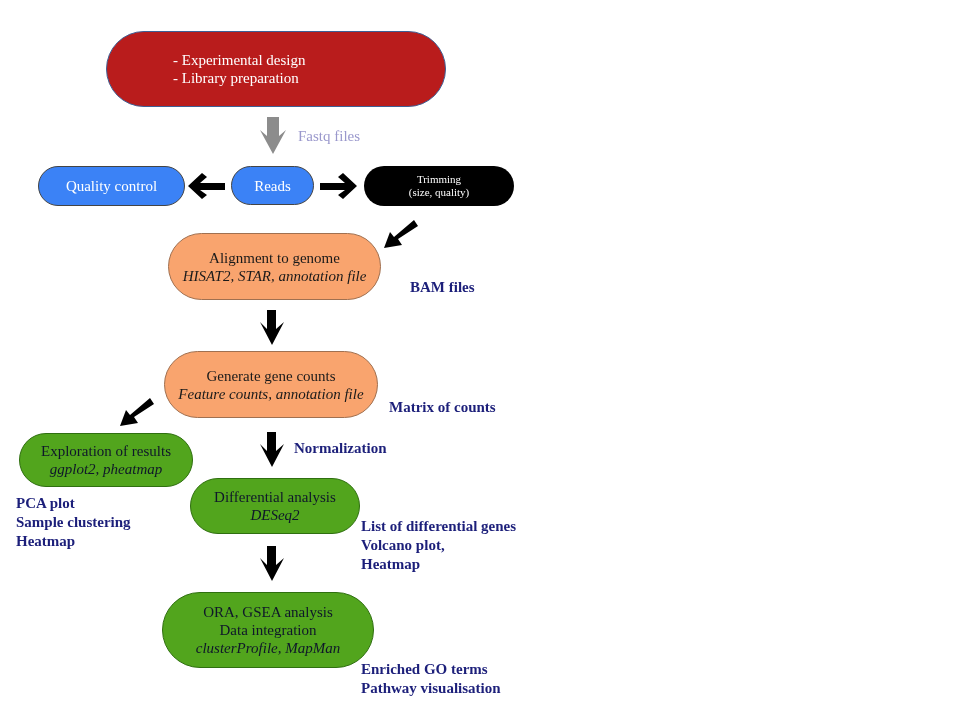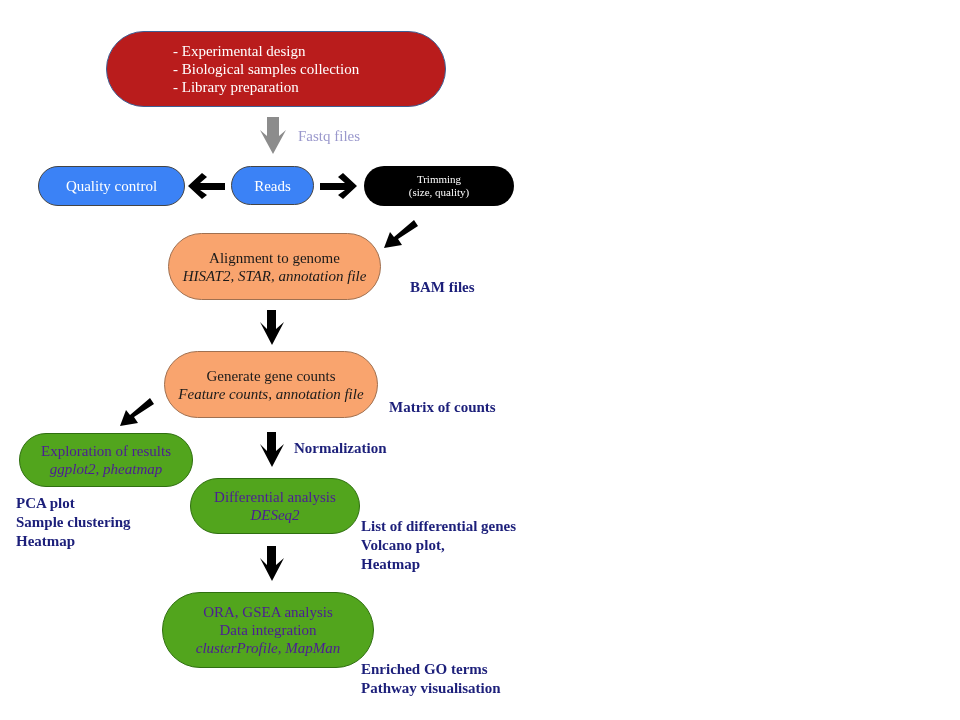--- a/index.html
+++ b/index.html
@@ -8,32 +8,31 @@
     .pill { position: absolute; border-radius: 999px; box-sizing: border-box;
             display: flex; flex-direction: column; align-items: center; justify-content: center;
             text-align: center; line-height: 1.2; }
     .pill span { display: block; }
     .it { font-style: italic; }
     .blue { background: #b91c1c; border: 1.5px solid #3d5f95; color: #ffffff; font-size: 15px;
             align-items: flex-start; padding-left: 66px; text-align: left; }
     .gray { background: #3b82f6; border: 1.5px solid #444; color: #ffffff; font-size: 15px; }
     .black { background: #000000; color: #ffffff; font-size: 11px; }
     .orange { background: #f9a46e; border: 1.5px solid #a07050; color: #1a1a1a; font-size: 15px; }
-    .green { background: #52a51d; border: 1.5px solid #2f6f10; color: #4c1d95; font-size: 15px; justify-content: center; }
+    .green { background: #52a51d; border: 1.5px solid #2f6f10; color: #0f172a; font-size: 15px; justify-content: center; }
     .label { position: absolute; color: #1c1f7a; font-weight: bold; font-size: 15px; line-height: 19px; white-space: nowrap; }
     .label span { display: block; }
     .fastq { position: absolute; color: #9a98cc; font-size: 15px; white-space: nowrap; }
     svg.arrow { position: absolute; overflow: visible; }
   </style>
 </head>
 <body>
 
 <div class="pill blue" style="left:106px; top:31px; width:340px; height:76px;">
   <span>- Experimental design</span>
-  <span>- Biological samples collection</span>
   <span>- Library preparation</span>
 </div>
 
 <svg class="arrow" width="30" height="38" style="left:258px; top:117px;">
   <polygon points="9,0 21,0 21,19 28,13 15,37 2,13 9,19" fill="#8c8c8c"></polygon>
 </svg>
 <div class="fastq" style="left:298px; top:128px;">Fastq files</div>
 
 <div class="pill gray" style="left:38px; top:166px; width:147px; height:40px;">
   <span>Quality control</span>

